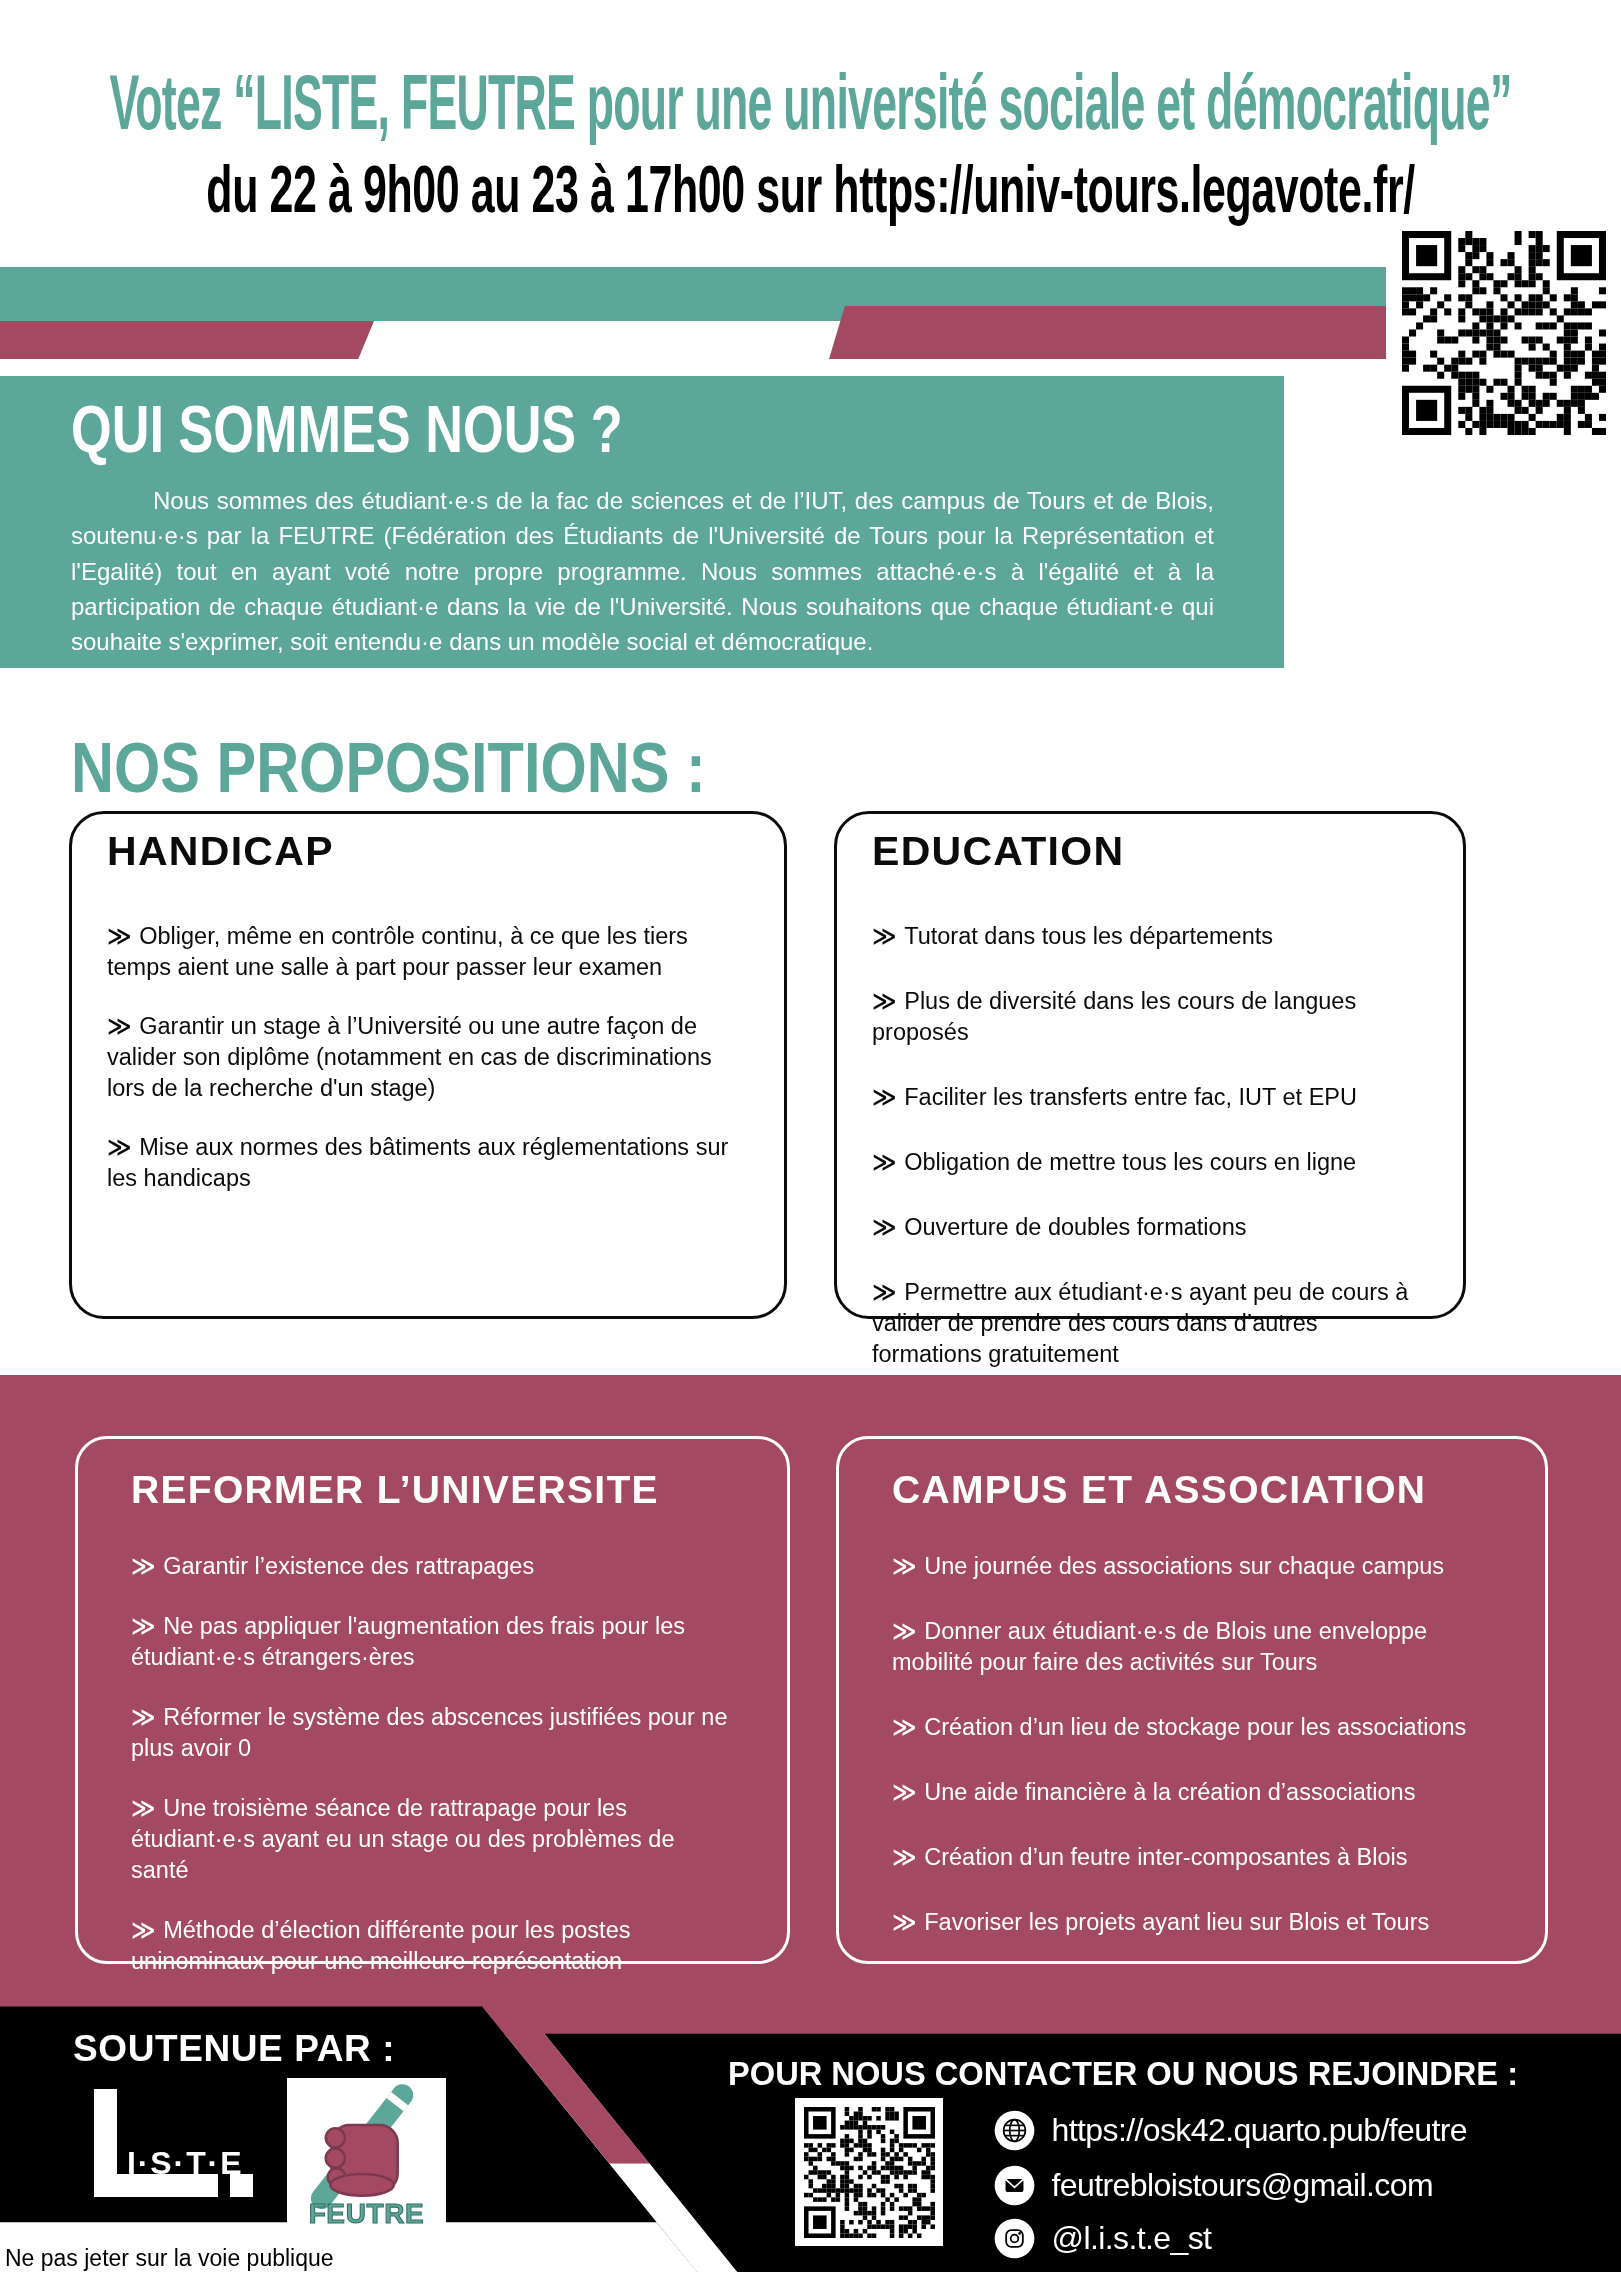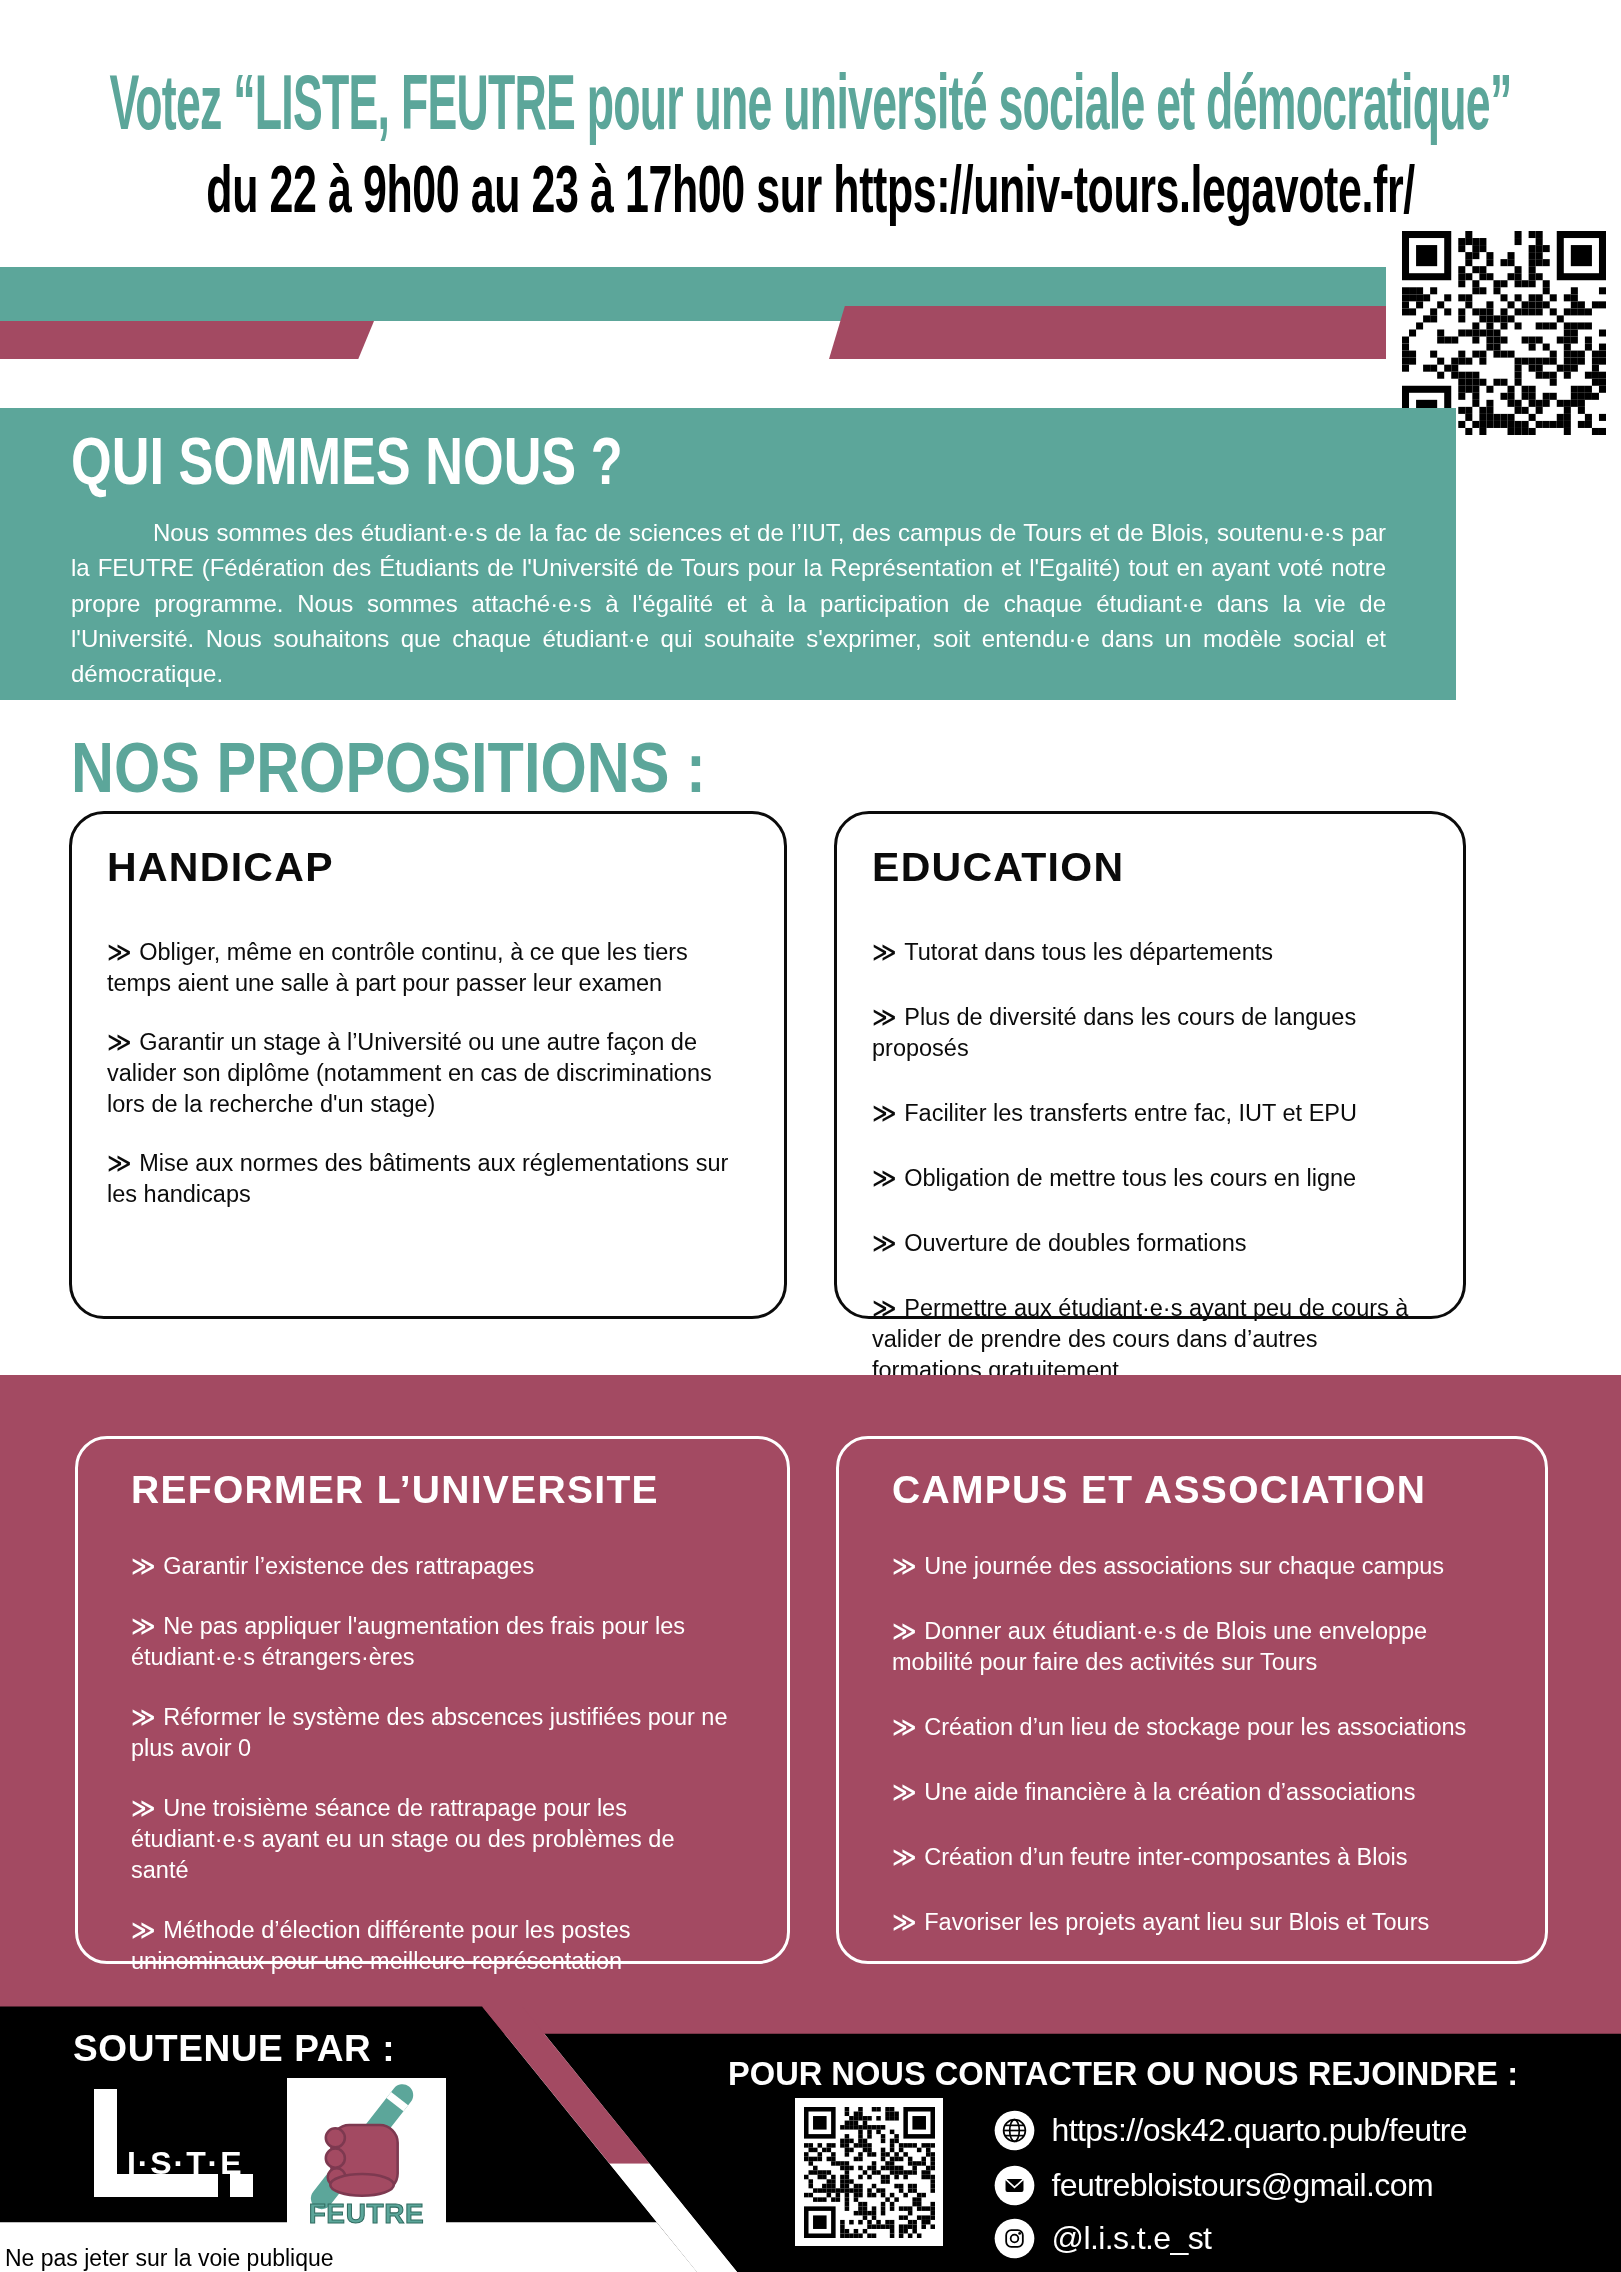--- a/index.html
+++ b/index.html
@@ -39,42 +39,42 @@
   .par-right{
     position:absolute;left:829px;top:306px;width:792px;height:53px;background:var(--maroon);
     clip-path:polygon(2% 0,100% 0,100% 100%,0 100%);
   }
   .qr-top-box{
     position:absolute;left:1386px;top:222px;width:235px;height:221px;background:#fff;
     display:flex;align-items:center;justify-content:center;
   }
   .qr-top-box svg{width:204px;height:204px;}
   
-  .teal-sec{position:absolute;left:0;top:408px;width:1456px;height:292px;background:var(--teal);}
+  .teal-sec{position:absolute;left:0;top:376px;width:1284px;height:292px;background:var(--teal);}
   .qsn-head{
     position:absolute;left:71px;top:14px;
     color:#fff;font-size:67px;font-weight:bold;white-space:nowrap;
     transform:scaleX(0.78);transform-origin:left center;
   }
   .qsn-par{
     position:absolute;left:71px;right:70px;top:107px;
     color:#fff;font-size:24px;line-height:1.47;font-weight:500;
     text-indent:82px;text-align:justify;
   }
   
   .props-head{
     position:absolute;left:71px;top:728px;
     color:var(--teal);font-size:70px;font-weight:bold;white-space:nowrap;
     transform:scaleX(0.85);transform-origin:left center;
   }
   
   .wbox{
     position:absolute;top:811px;height:508px;
     background:#fff;border:3.2px solid #0b0b0b;border-radius:35px;
-    box-sizing:border-box;padding:30px 35px;
+    box-sizing:border-box;padding:14px 35px;
   }
   .wbox.handicap{left:69px;width:718px;}
   .wbox.education{left:834px;width:632px;}
   .wbox-title{
     color:#0b0b0b;font-size:41px;font-weight:bold;letter-spacing:1.3px;
     margin-bottom:46px;
   }
   .prop-item{
     color:#0b0b0b;font-size:23.5px;line-height:1.32;font-weight:500;
     margin-bottom:28px;

